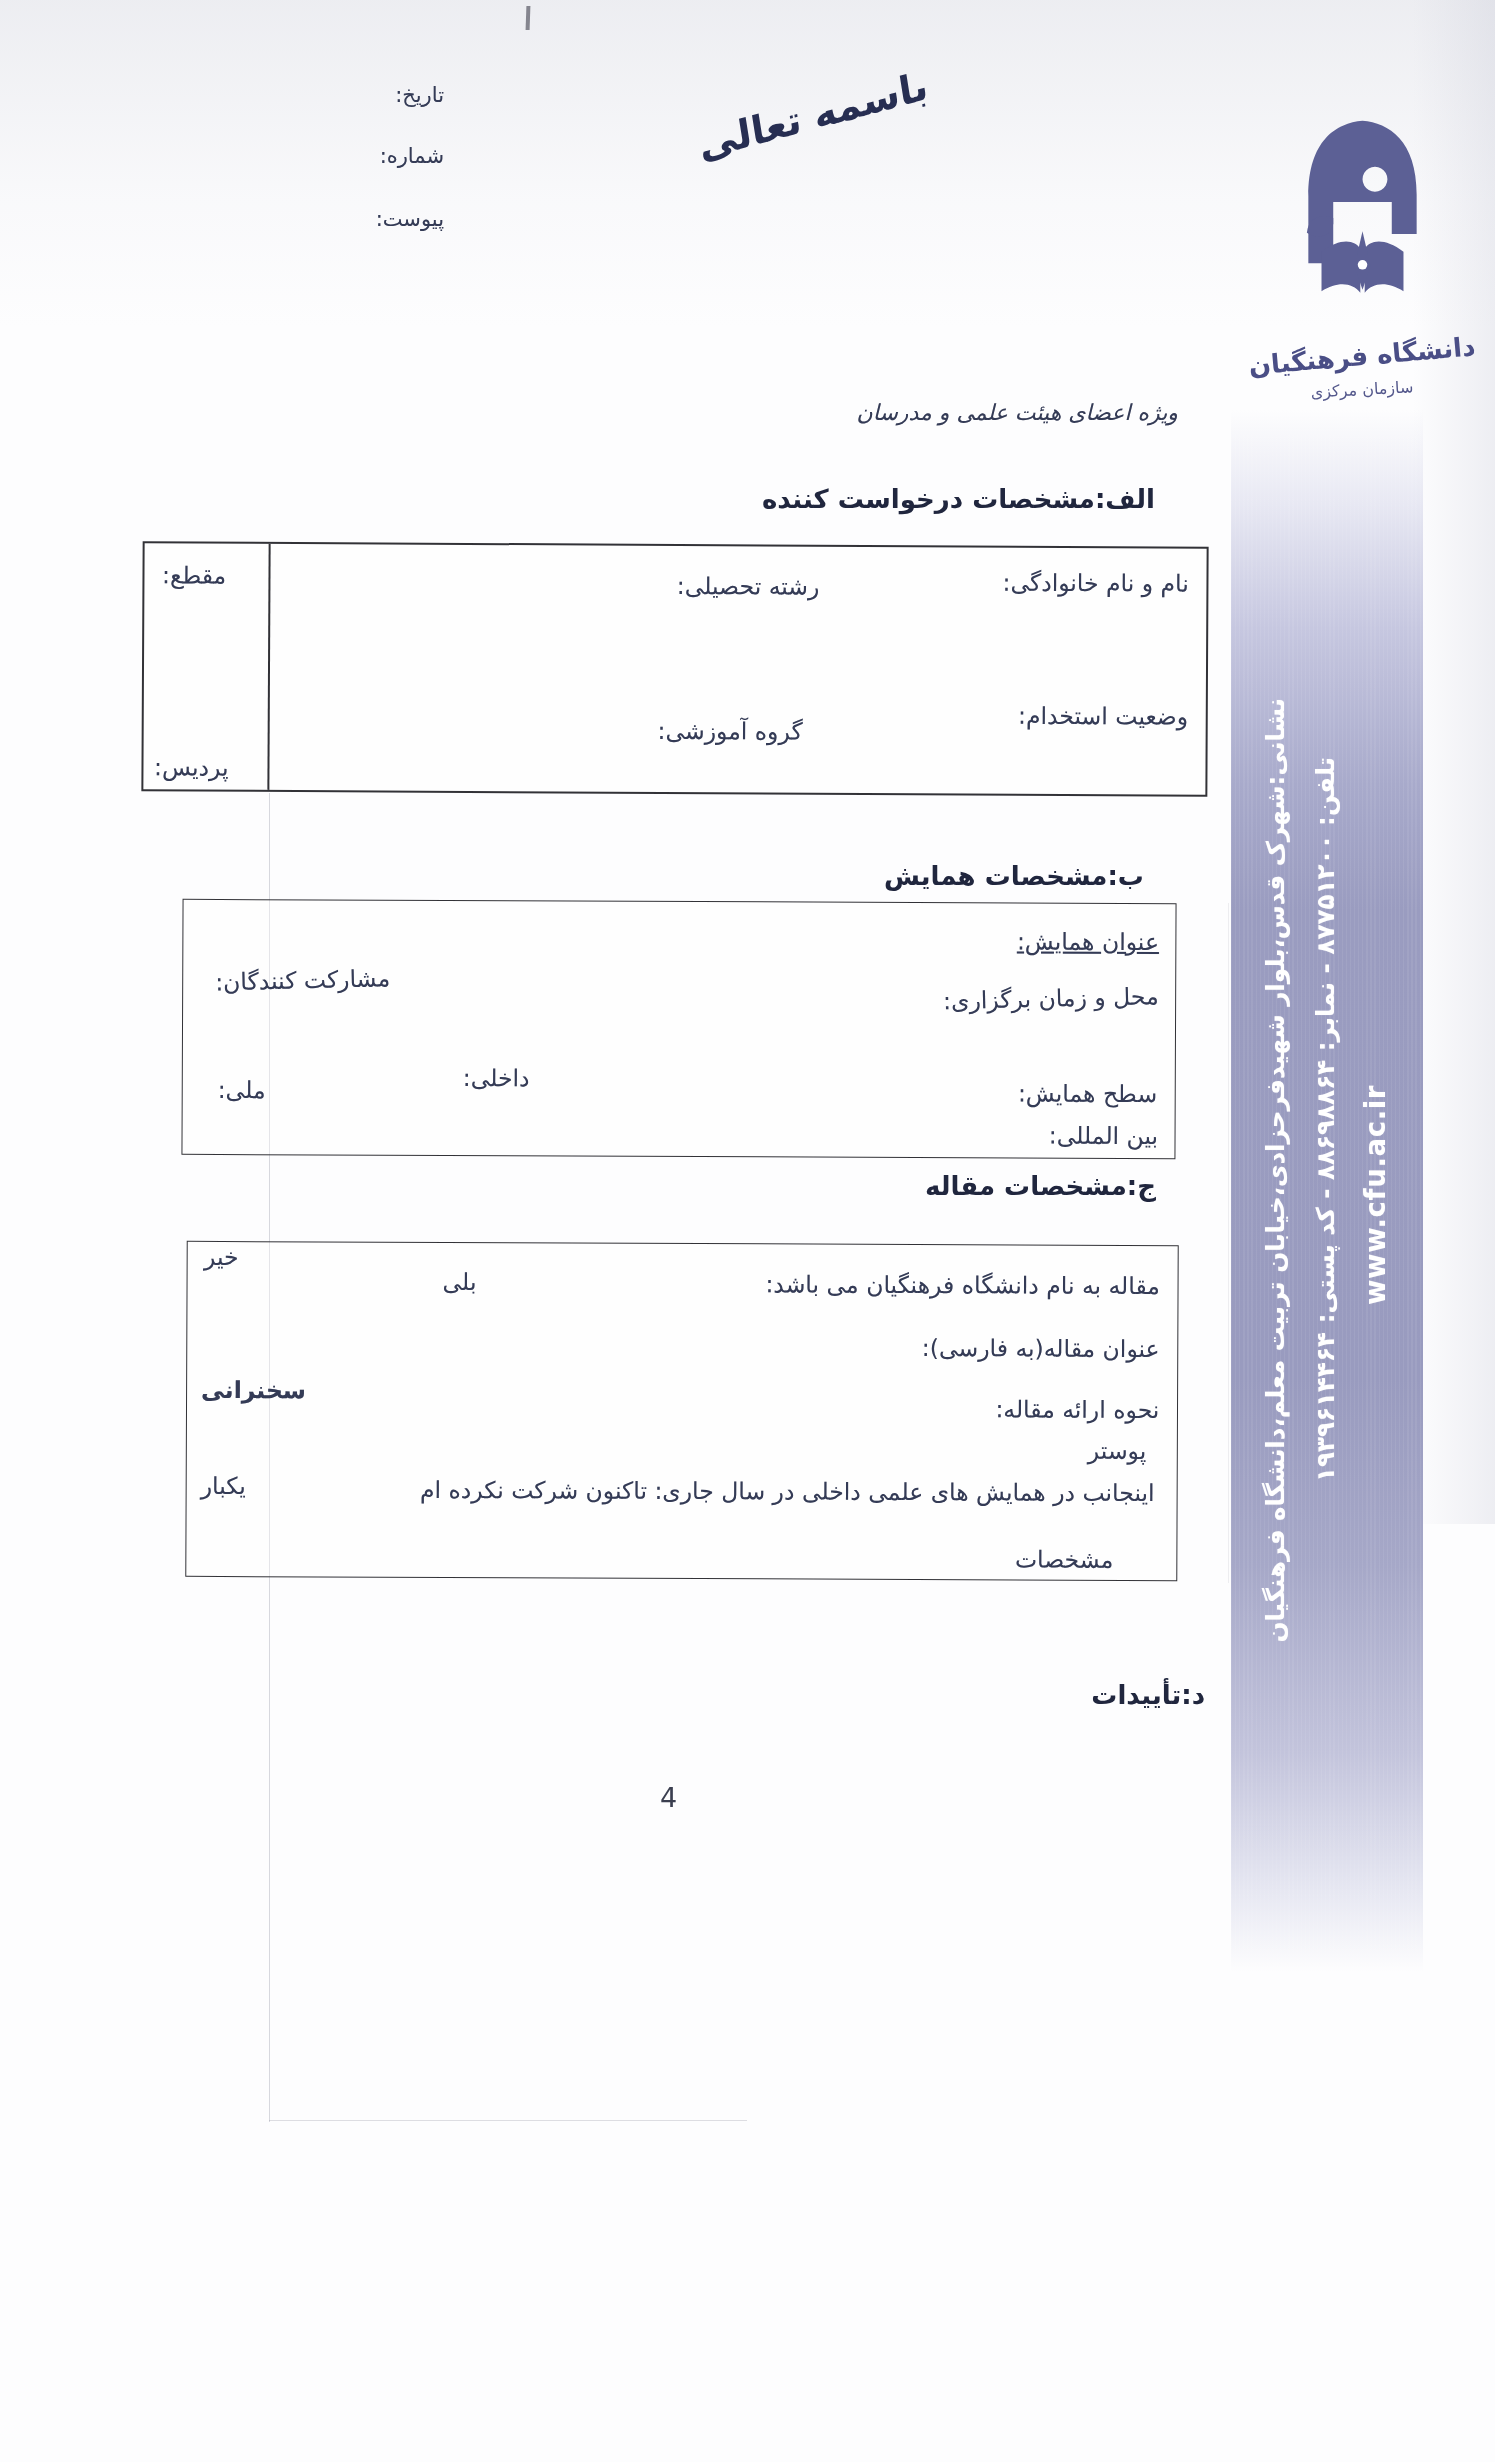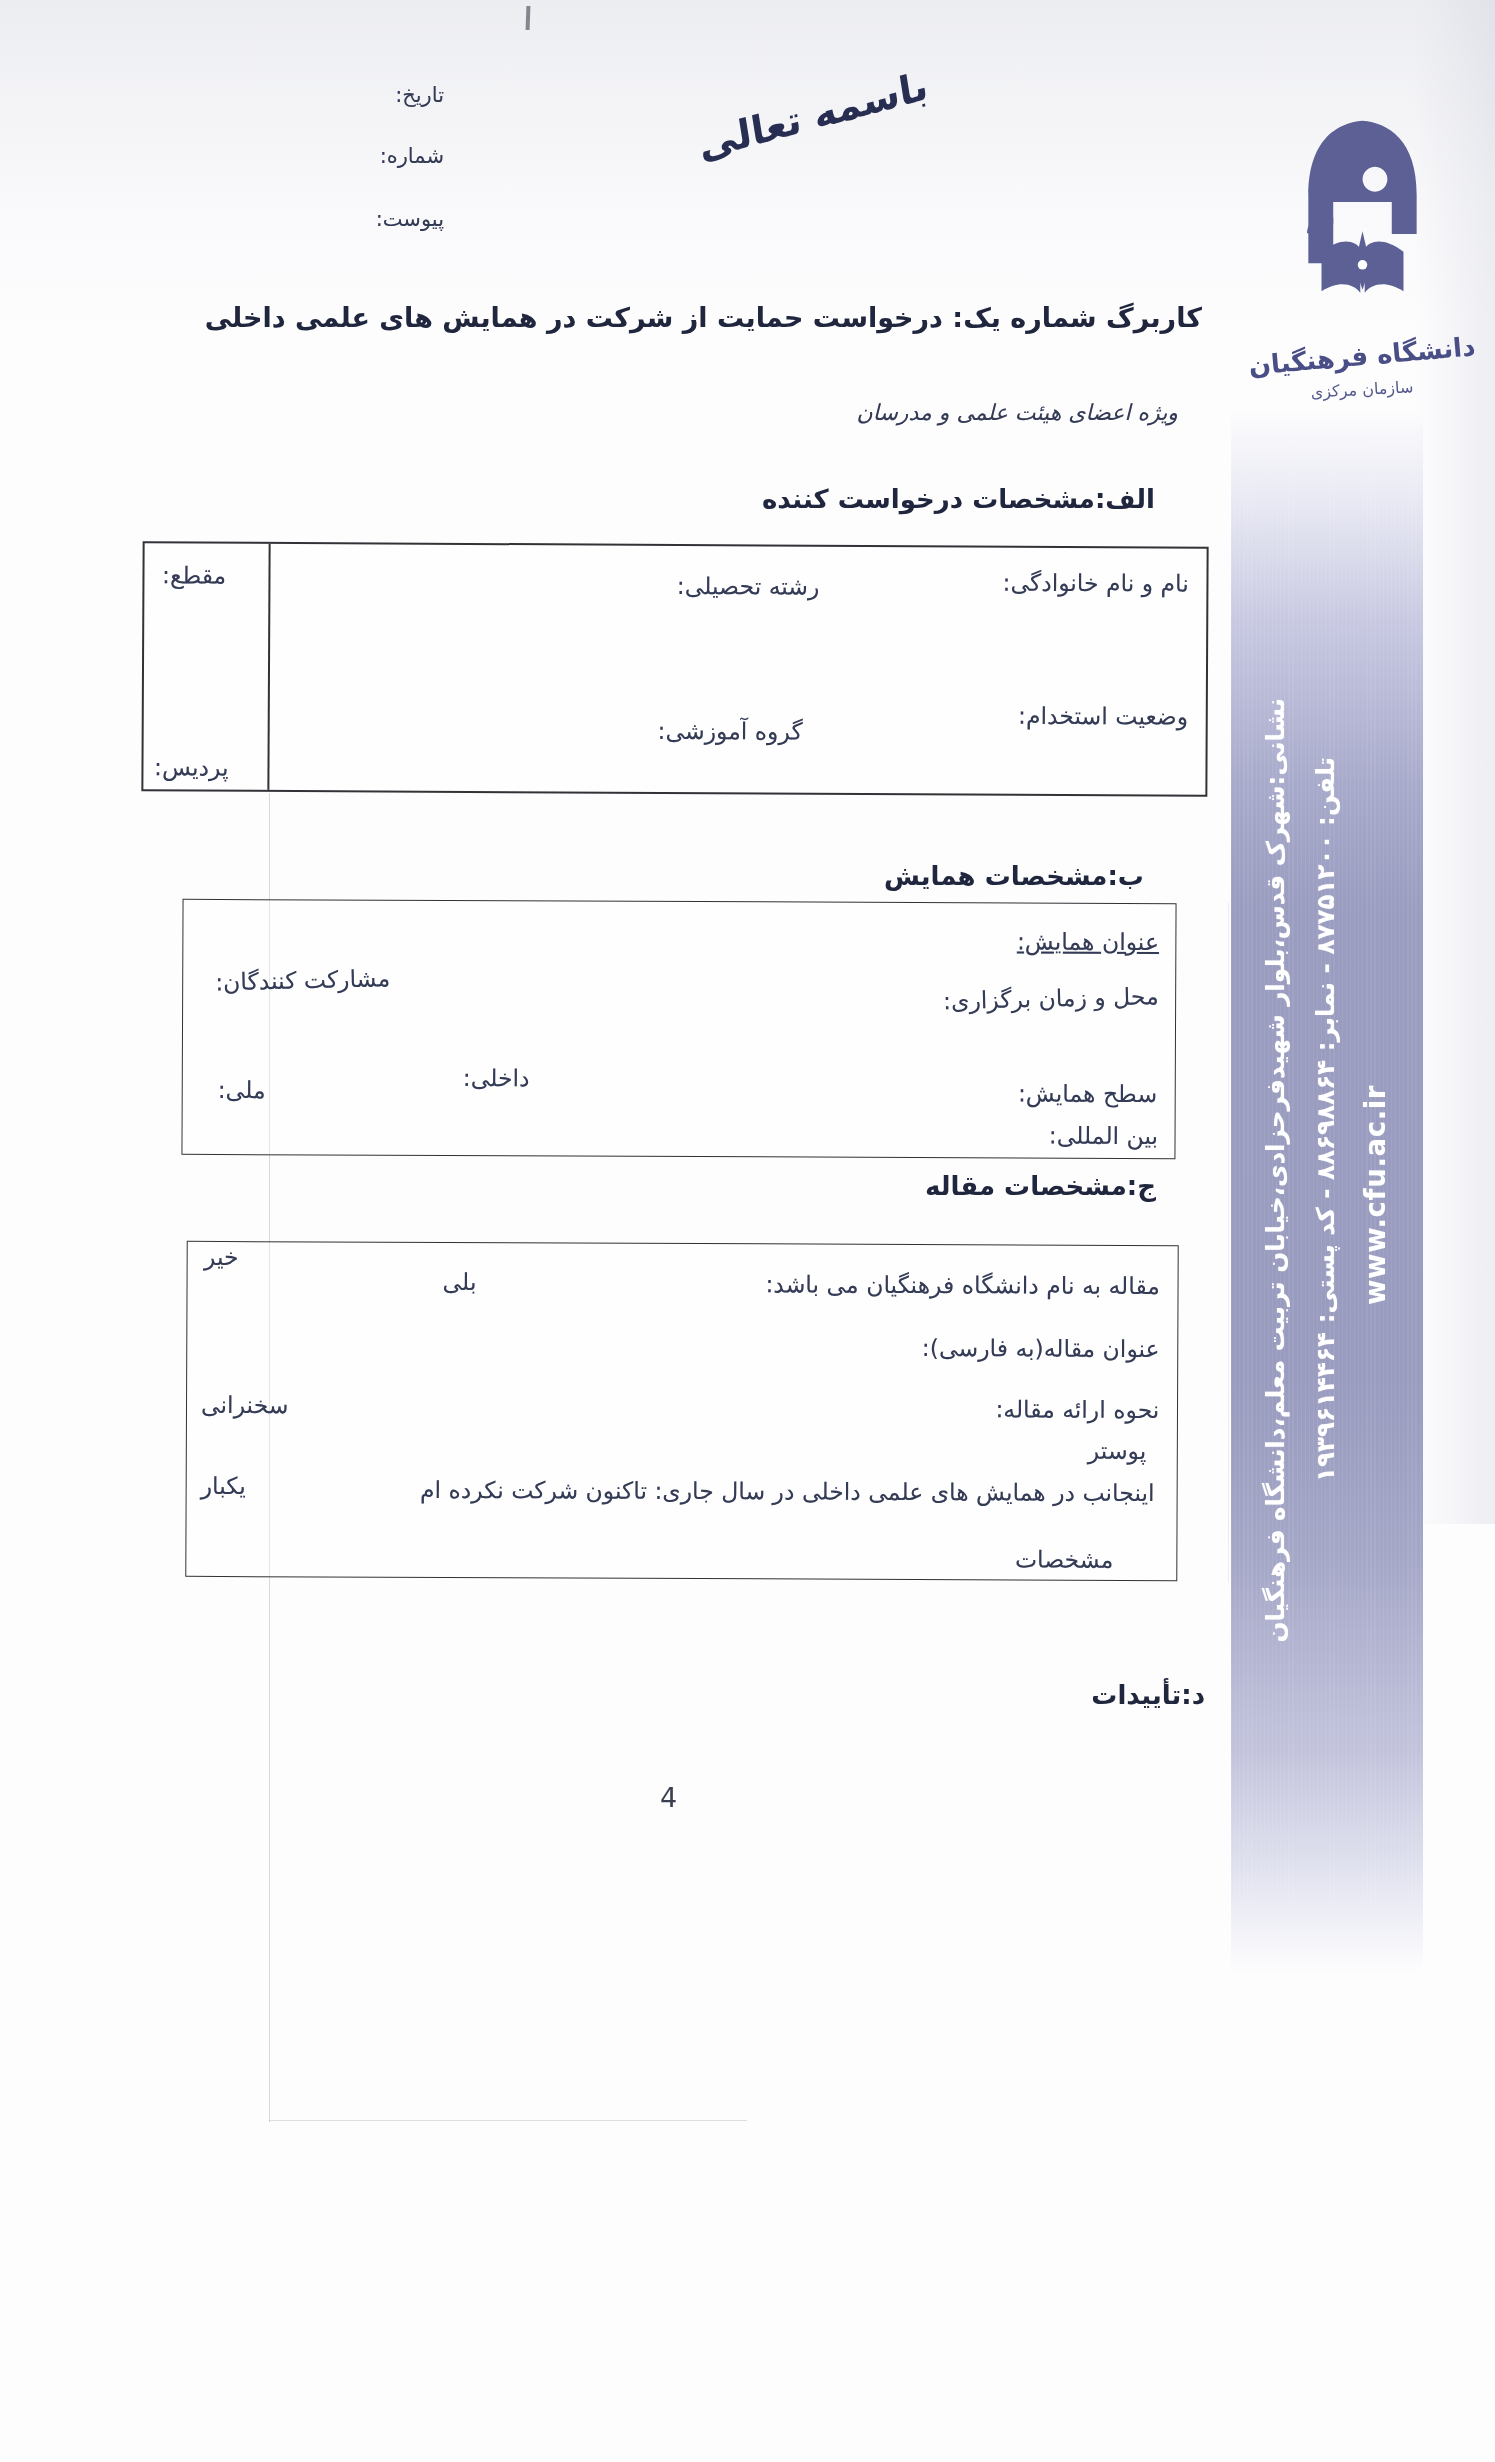--- a/index.html
+++ b/index.html
@@ -97,21 +97,20 @@
         <path d="M54 196 C80 176 100 180 107 192 L107 252 C96 238 76 236 54 250 Z"></path>
         <path d="M166 196 C140 176 120 180 113 192 L113 252 C124 238 144 236 166 250 Z"></path>
         <path d="M110 168 L121 216 L110 248 L99 216 Z"></path>
         <circle cx="110" cy="214" r="6.5" fill="#ffffff"></circle>
       </g>
     </svg>
     <div class="logo-title fa">دانشگاه فرهنگیان</div>
     <div class="logo-sub fa">سازمان مرکزی</div>
   </div>
 
-  <div class="abs title fa bold">کاربرگ شماره یک: درخواست  حمایت از شرکت در همایش های علمی داخلی</div>
   <div class="abs subtitle fa ink">ویژه اعضای هیئت علمی و مدرسان</div>
 
   <div class="abs sec-header a-header fa bold">الف:مشخصات درخواست کننده</div>
   <div class="abs formbox box-a">
     <div class="divider"></div>
     <div class="flabel fa ink" style="right:17.6px;top:21px;">نام و نام خانوادگی:</div>
     <div class="flabel fa ink" style="right:387px;top:26px;">رشته تحصیلی:</div>
     <div class="flabel fa ink" style="left:17.6px;top:17.6px;">مقطع:</div>
     <div class="flabel fa ink" style="right:17.6px;top:154px;">وضعیت استخدام:</div>
     <div class="flabel fa ink" style="right:403px;top:171px;">گروه آموزشی:</div>
@@ -129,21 +128,21 @@
     <div class="flabel fa ink" style="right:16.4px;top:218px;">بین المللی:</div>
   </div>
 
   <div class="abs sec-header c-header fa bold">ج:مشخصات مقاله</div>
   <div class="abs formbox box-c">
     <div class="flabel fa ink" style="right:17.6px;top:26px;">مقاله به نام دانشگاه فرهنگیان می باشد:</div>
     <div class="flabel fa ink" style="left:255px;top:24.6px;">بلی</div>
     <div class="flabel fa ink" style="left:16.4px;top:1px;">خیر</div>
     <div class="flabel fa ink" style="right:17.6px;top:89px;">عنوان مقاله(به فارسی):</div>
     <div class="flabel fa ink" style="right:17.6px;top:150px;">نحوه ارائه مقاله:</div>
-    <div class="flabel fa ink" style="left:14px;top:149px;">سخنرانی</div>
+    <div class="flabel fa ink" style="left:14px;top:134px;font-weight:bold;">سخنرانی</div>
     <div class="flabel fa ink" style="right:30.5px;top:191px;">پوستر</div>
     <div class="flabel fa ink" style="right:22px;top:233px;">اینجانب در همایش های علمی داخلی در سال جاری:  تاکنون شرکت نکرده ام</div>
     <div class="flabel fa ink" style="left:14px;top:230px;">یکبار</div>
     <div class="flabel fa ink" style="right:63px;top:300px;">مشخصات</div>
   </div>
 
   <div class="abs sec-header d-header fa bold">د:تأییدات</div>
 
   <div class="abs page-num">4</div>
 

